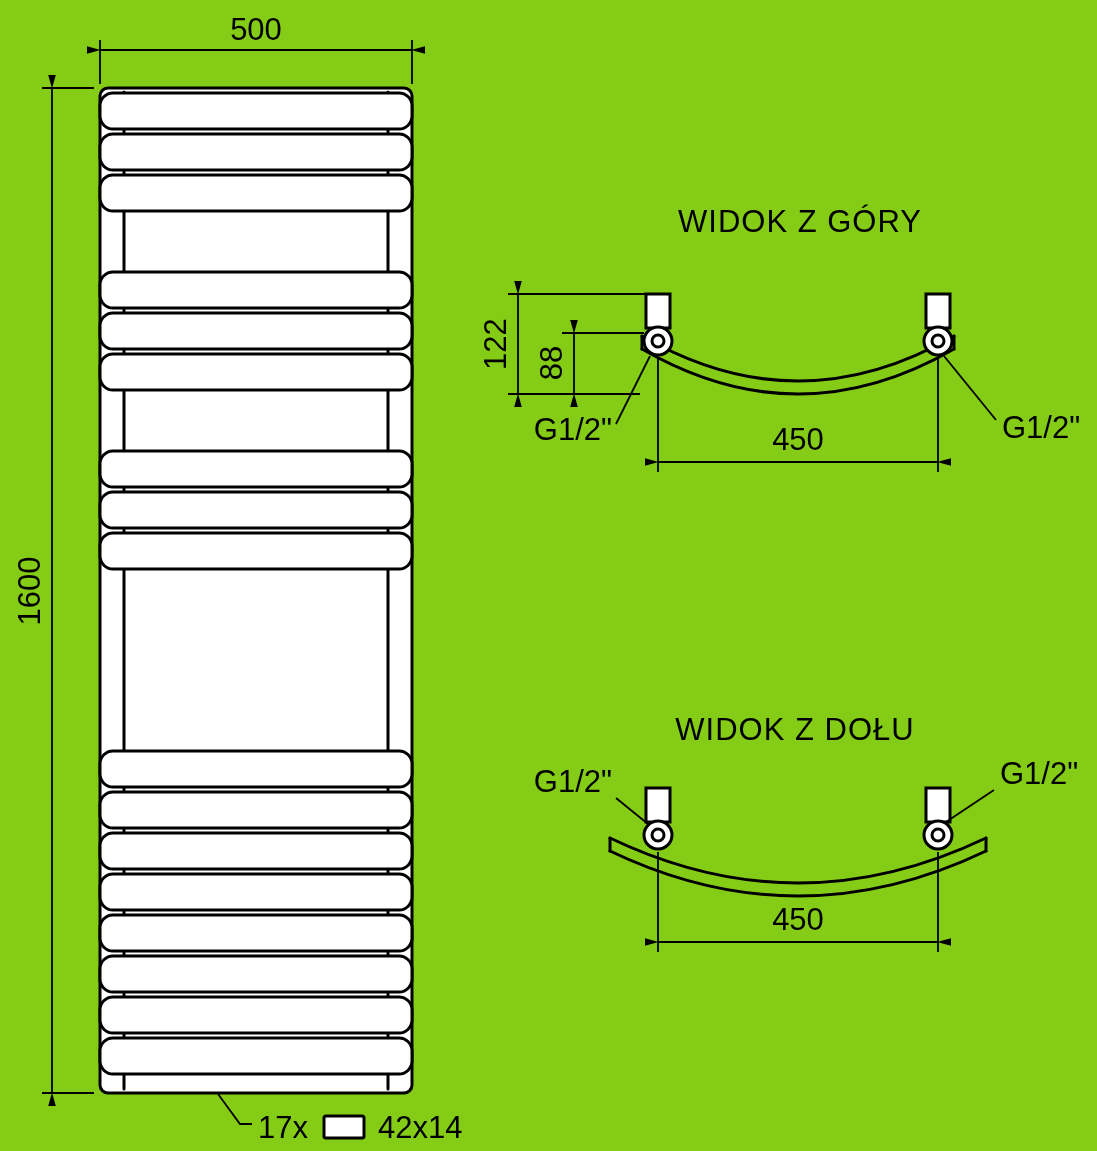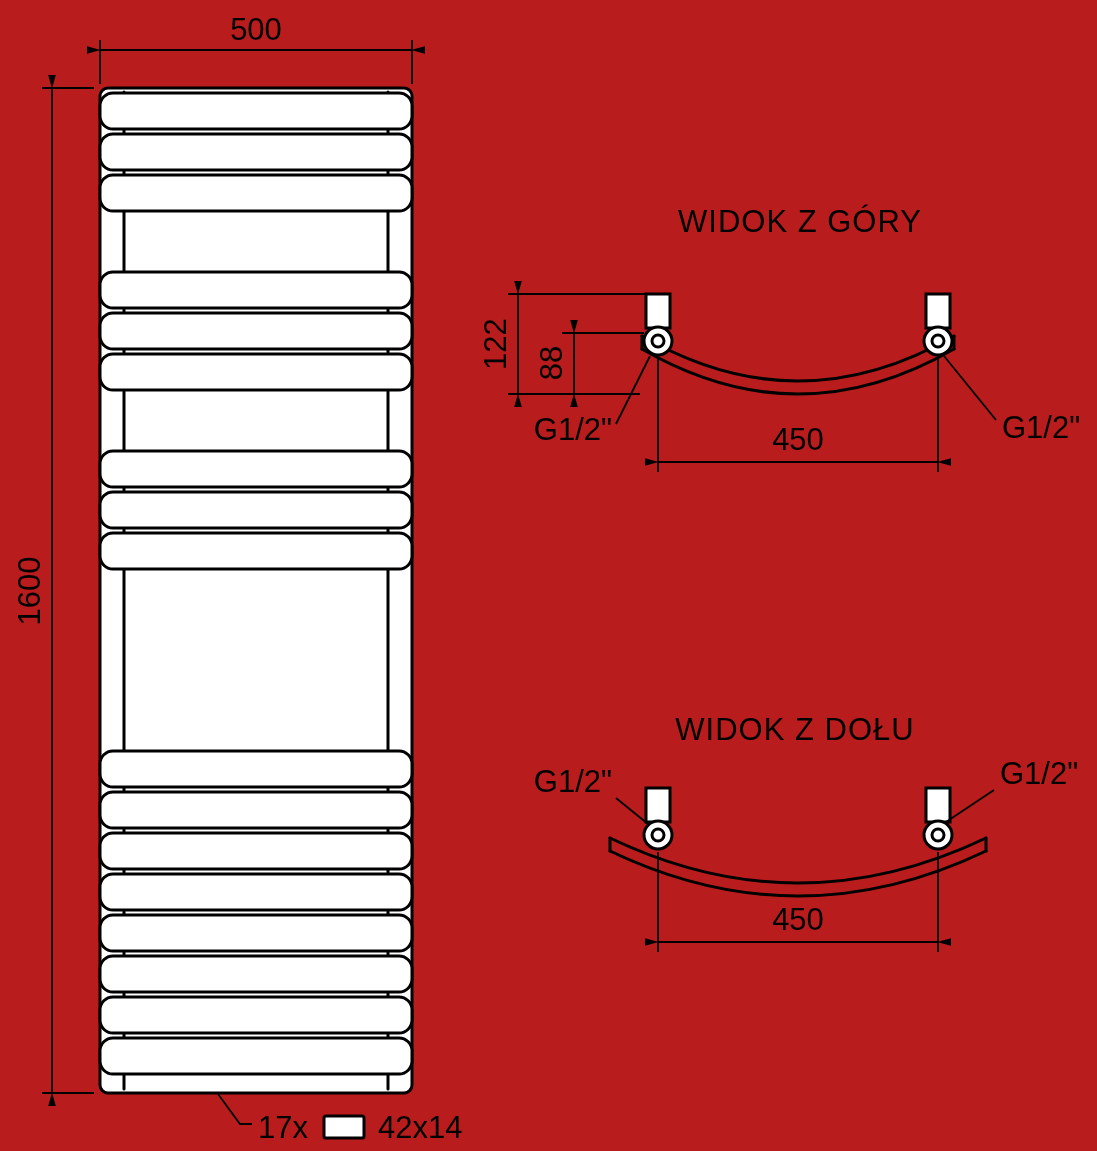--- a/index.html
+++ b/index.html
@@ -4,21 +4,21 @@
 <style>
   html, body {
     margin: 0;
     padding: 0;
     background: #ffffff;
   }
   #canvas {
     position: relative;
     width: 1097px;
     height: 1151px;
-    background: #b91c1c;
+    background: #84cc16;
     overflow: hidden;
   }
   svg {
     display: block;
   }
   .part {
     fill: #ffffff;
     stroke: #000000;
     stroke-width: 3;
   }

